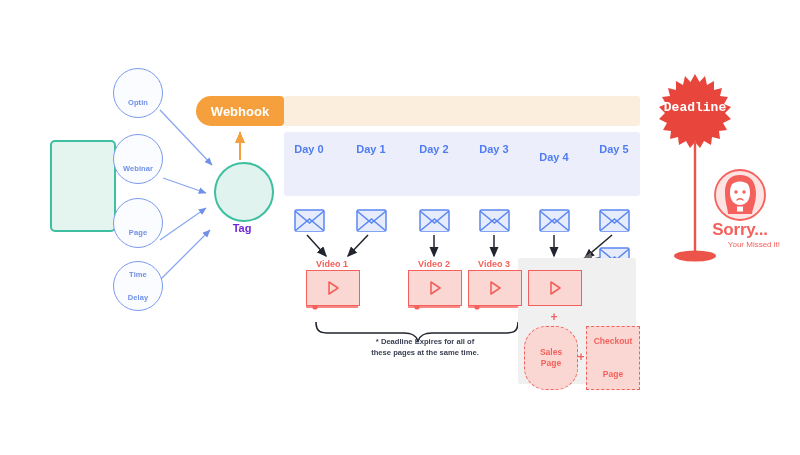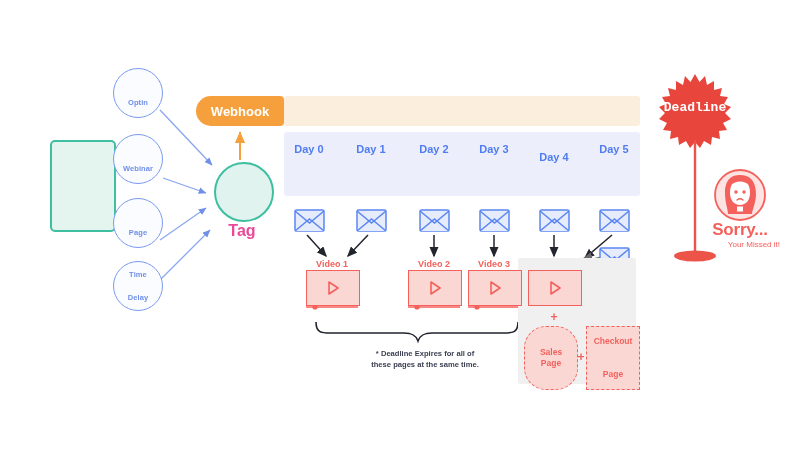--- a/index.html
+++ b/index.html
@@ -30,21 +30,21 @@
   .trig-lbl.bot{margin-top:1px;}
 
   
   .tag-circle{
     left:214px;top:162px;width:56px;height:56px;border-radius:50%;
     background:#e1f3ee;border:2px solid #3dbfa0;
     display:flex;align-items:center;justify-content:center;
   }
   .tag-label{
     left:214px;top:222px;width:56px;text-align:center;
-    font-size:16px;font-weight:700;color:#ec4899;
+    font-size:11px;font-weight:700;color:#6d28d9;
   }
 
   
   .webhook-pill{
     left:196px;top:96px;width:88px;height:30px;
     background:#f5a03c;border-radius:15px 4px 4px 15px;
     display:flex;align-items:center;justify-content:center;
     color:#ffffff;font-size:13px;font-weight:700;
   }
   .webhook-band{
@@ -81,21 +81,21 @@
     font-size:12px;font-weight:700;color:#f4615c;
   }
   .gray-panel{
     left:518px;top:258px;width:118px;height:126px;
     background:#f0f0f0;border-radius:2px;
   }
 
   
   .caption{
     left:330px;top:336px;width:190px;text-align:center;
-    font-size:7.6px;font-weight:700;color:#3b3f52;line-height:1.45;margin-top:12px;
+    font-size:7.6px;font-weight:700;color:#3b3f52;line-height:1.45;
   }
 
   
   .deadline-txt{
     left:655px;top:100px;width:80px;text-align:center;
     font-size:13px;font-weight:700;color:#ffffff;font-family:Liberation Mono, monospace;
   }
   .sorry-txt{
     left:700px;top:220px;width:80px;text-align:center;
     font-size:17px;font-weight:700;color:#f4615c;letter-spacing:-.2px;

